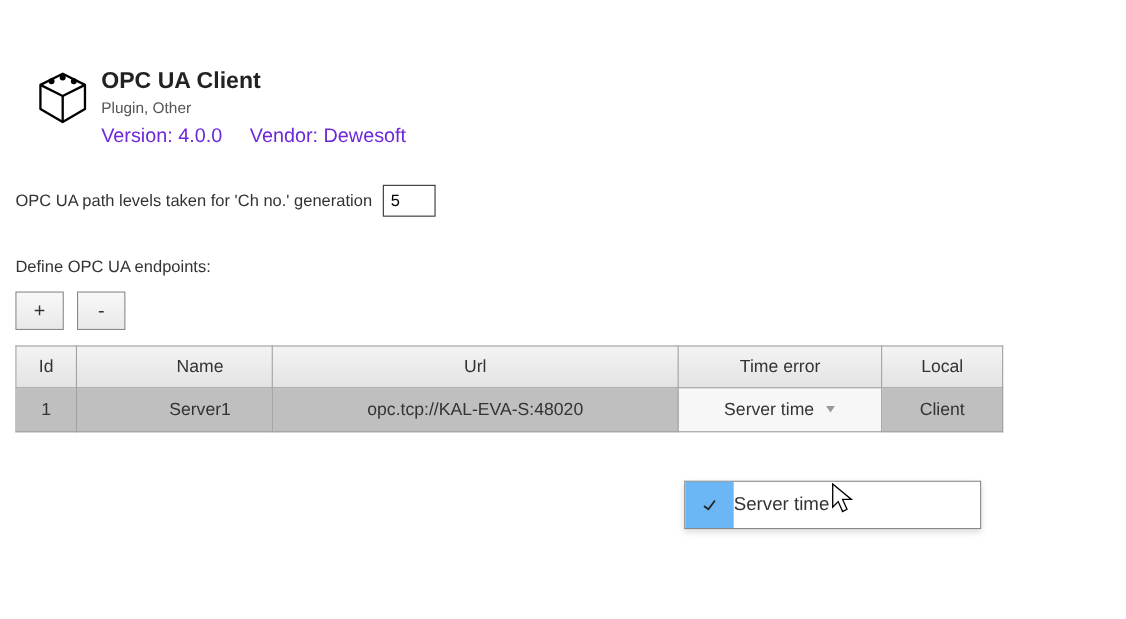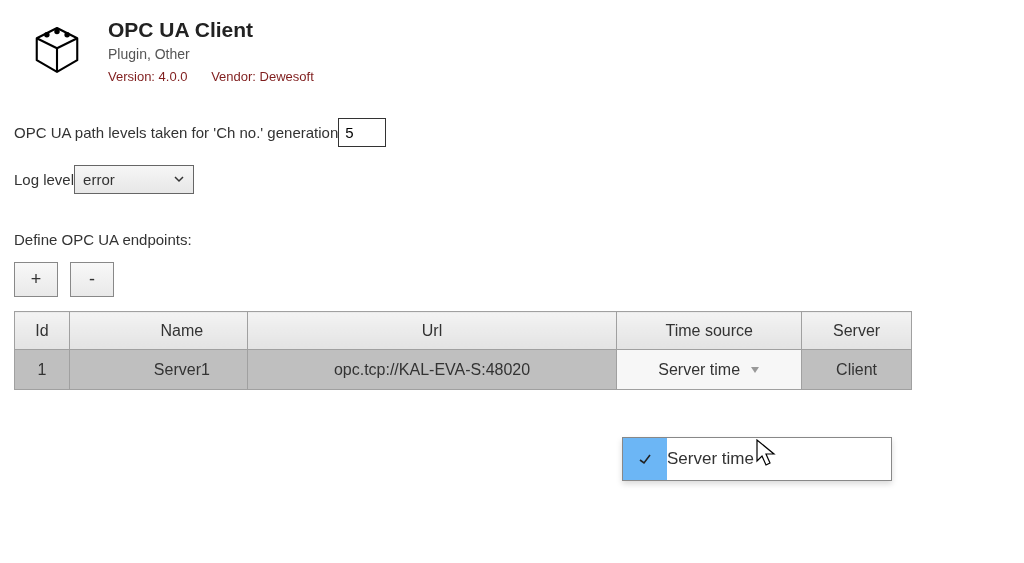--- a/index.html
+++ b/index.html
@@ -12,52 +12,53 @@
       font-size: 15px;
       background: #fff;
       color: #333;
       width: 1024px;
       height: 563px;
       position: relative;
       overflow: hidden;
     }
     .header-row {
       display: flex;
-      align-items: center;
+      align-items: flex-start;
       padding: 18px 10px 0 30px;
-      gap: 24px;
+      gap: 8px;
+      margin-top: 44px;
     }
     .box-icon svg {
       width: 54px;
       height: 54px;
     }
     .title {
       font-size: 21px;
       font-weight: 600;
       color: #222;
       margin-bottom: 4px;
     }
     .subtitle {
       font-size: 14px;
       color: #555;
       margin-bottom: 7px;
     }
     .version-row {
-      font-size: 13px;
-      color: #7f1d1d;
+      font-size: 18px;
+      color: #6d28d9;
     }
     .version-row span + span { margin-left: 20px; }
     .content {
       padding: 16px 10px 0 14px;
     }
     .row {
       display: flex;
       align-items: center;
       margin-top: 18px;
-      gap: 0;
+      gap: 10px;
     }
     .label {
       font-size: 15px;
       color: #333;
     }
     .text-input {
       width: 48px;
       height: 29px;
       border: 1px solid #333;
       font-size: 15px;
@@ -196,47 +197,36 @@
     </div>
   </div>
 </div>
 
 <div class="content">
   <div class="row">
     <span class="label">OPC UA path levels taken for 'Ch no.' generation</span>
     <input class="text-input" type="text" value="5" style="">
   </div>
 
-  <div class="row">
-    <span class="label">Log level</span>
-    <div class="select-wrap">
-      <span>error</span>
-      <span class="chevron-down">
-        <svg viewBox="0 0 12 12">
-            <polyline points="2,4 6,8 10,4" fill="none" stroke="#333" stroke-width="1.5"></polyline>
-          </svg>
-      </span>
-    </div>
-  </div>
 
   <div class="endpoints-label">Define OPC UA endpoints:</div>
 
   <div class="btn-row">
     <div class="square-btn">+</div>
     <div class="square-btn">-</div>
   </div>
 
   <table class="table">
     <thead>
       <tr>
         <th class="col-id">Id</th>
         <th class="col-name">Name</th>
         <th class="col-url">Url</th>
-        <th class="col-ts">Time source</th>
-        <th class="col-stat">Server</th>
+        <th class="col-ts">Time error</th>
+        <th class="col-stat">Local</th>
       </tr>
     </thead>
     <tbody>
       <tr>
         <td class="col-id">1</td>
         <td class="col-name">Server1</td>
         <td class="col-url">opc.tcp://KAL-EVA-S:48020</td>
         <td class="col-ts cell-white">
           <div class="ts-cell">
             <span>Server time</span>

